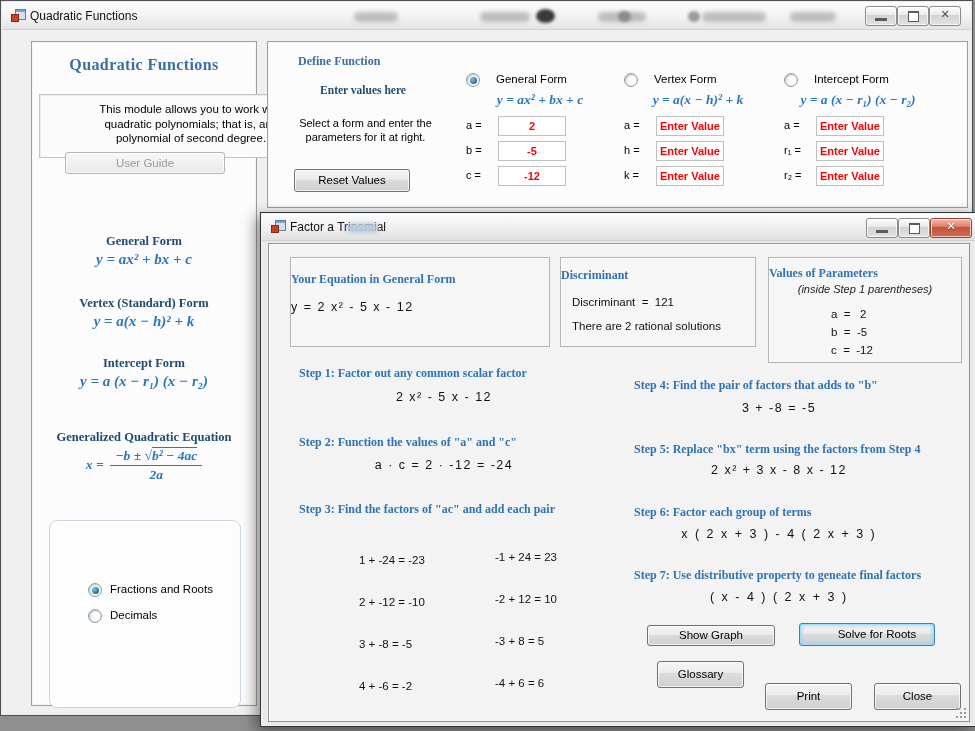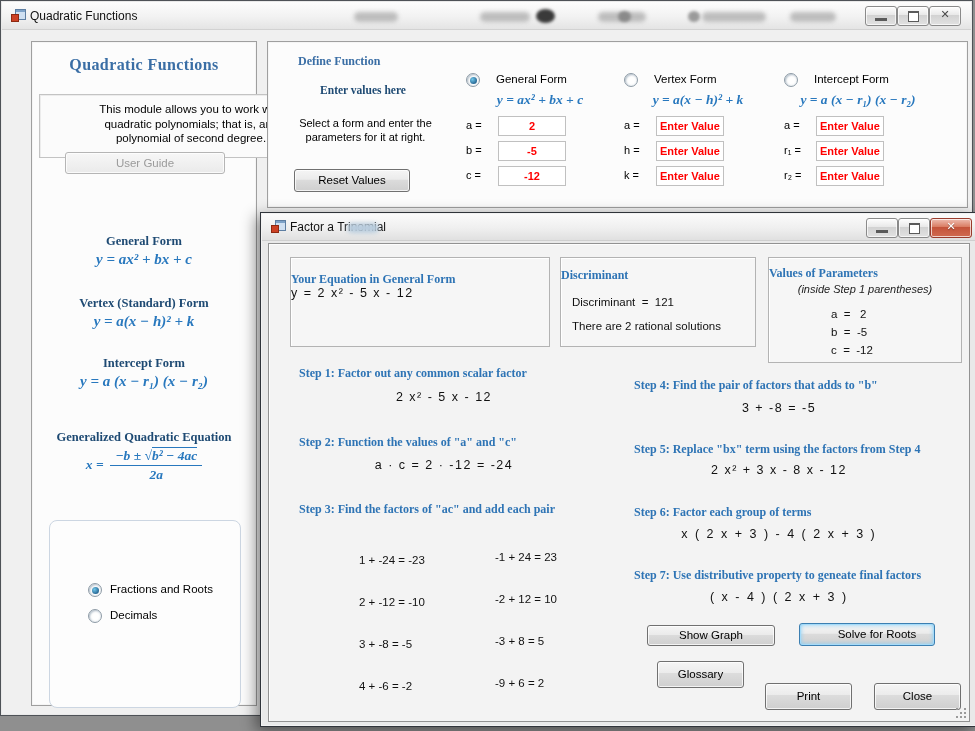--- a/index.html
+++ b/index.html
@@ -285,21 +285,21 @@
       </span>
     <span class="win-btn red" style="right:4px;width:40px;">
         <span class="glyph-x">✕</span>
       </span>
   </div>
 
   <div class="child-inner">
 
     <div class="infobox" style="left:21px;top:13px;width:258px;height:88px;">
       <div class="box-head serif-head" style="top:14px;">Your Equation in General Form</div>
-      <div class="box-head eq" style="top:28px;color:#111;">y = 2 x² - 5 x - 12</div>
+      <div class="box-head eq" style="top:42px;color:#111;">y = 2 x² - 5 x - 12</div>
     </div>
 
     <div class="infobox" style="left:291px;top:13px;width:194px;height:88px;">
       <div class="box-head serif-head" style="top:10px;">Discriminant</div>
       <div class="box-line" style="left:11px;top:38px;">Discriminant  =  121</div>
       <div class="box-line" style="left:11px;top:62px;">There are 2 rational solutions</div>
     </div>
 
     <div class="infobox" style="left:499px;top:13px;width:192px;height:104px;">
       <div class="box-head serif-head" style="top:8px;">Values of Parameters</div>
@@ -319,21 +319,21 @@
     <div class="pairs" style="left:90px;top:281px;">
       <div>1 + -24 = -23</div>
       <div>2 + -12 = -10</div>
       <div>3 + -8 = -5</div>
       <div>4 + -6 = -2</div>
     </div>
     <div class="pairs" style="left:226px;top:278px;">
       <div>-1 + 24 = 23</div>
       <div>-2 + 12 = 10</div>
       <div>-3 + 8 = 5</div>
-      <div>-9 + 6 = 2</div>
+      <div>-4 + 6 = 6</div>
     </div>
 
     <div class="step-head serif-head" style="left:365px;top:134px;">Step 4: Find the pair of factors that adds to "b"</div>
     <div class="step-val" style="left:365px;top:157px;width:290px;">3 + -8 = -5</div>
 
     <div class="step-head serif-head" style="left:365px;top:198px;">Step 5: Replace "bx" term using the factors from Step 4</div>
     <div class="step-val" style="left:365px;top:219px;width:290px;">2 x² + 3 x - 8 x - 12</div>
 
     <div class="step-head serif-head" style="left:365px;top:261px;">Step 6: Factor each group of terms</div>
     <div class="step-val" style="left:365px;top:283px;width:290px;letter-spacing:2px;">x ( 2 x + 3 )  -  4 ( 2 x + 3 )</div>

